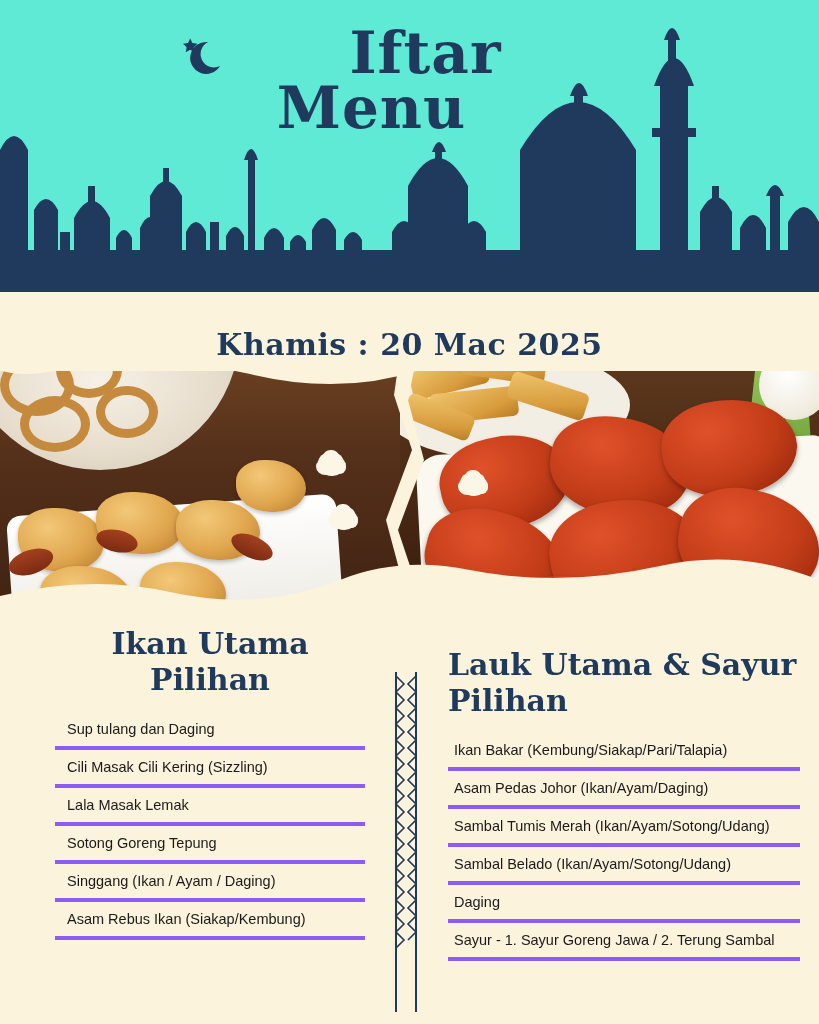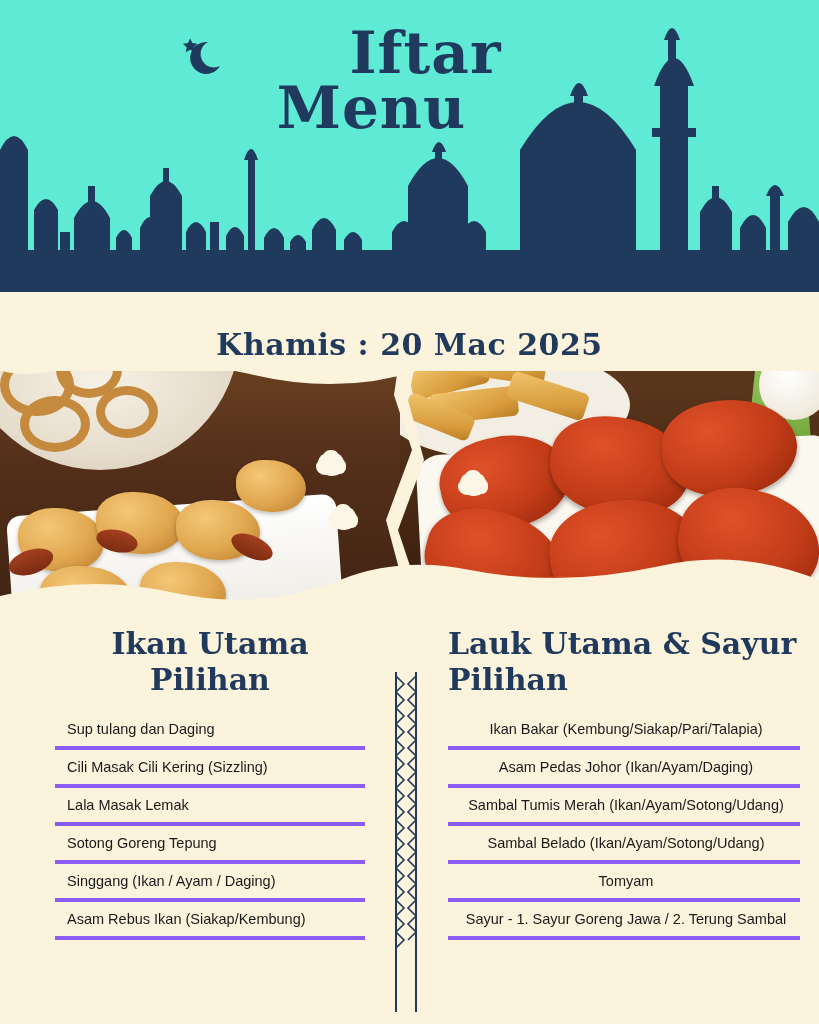--- a/index.html
+++ b/index.html
@@ -218,32 +218,32 @@
 
   .col-head {
     font-family: "DejaVu Serif", serif;
     font-weight: bold;
     color: #1F3A5C;
     font-size: 30px;
     line-height: 36px;
     text-align: center;
     margin-bottom: 14px;
   }
-  .col-right .col-head { text-align: left; }
+  .col-right .col-head { text-align: left; margin-top: 21px; }
 
   ul.items { list-style: none; }
   ul.items li {
     font-family: "Liberation Sans", sans-serif;
     font-size: 14.5px;
     color: #1A1A1A;
     padding: 9px 2px 9px 12px;
     border-bottom: 4px solid #8b5cf6;
     white-space: nowrap;
   }
-  .col-right ul.items li { padding-left: 6px; text-align: center; }
+  .col-right ul.items li { padding-left: 6px; }
 
   
   .divider {
     position: absolute;
     left: 383px;
     top: 58px;
     width: 46px;
     height: 340px;
     z-index: 7;
   }
@@ -400,19 +400,19 @@
       <path d="M33 4 l-8 8 8 8 -8 8 8 8 -8 8 8 8 -8 8 8 8 -8 8 8 8 -8 8 8 8 -8 8 8 8 -8 8 8 8 -8 8 8 8 -8 8 8 8 -8 8 8 8 -8 8 8 8 -8 8 8 8 -8 8 8 8 -8 8 8 8 -8 8 8 8 -8 8" stroke="#1F3A5C" stroke-width="1.6" fill="none"></path>
     </svg>
 
     <div class="col col-right">
       <div class="col-head">Lauk Utama &amp; Sayur Pilihan</div>
       <ul class="items">
         <li>Ikan Bakar (Kembung/Siakap/Pari/Talapia)</li>
         <li>Asam Pedas Johor (Ikan/Ayam/Daging)</li>
         <li>Sambal Tumis Merah (Ikan/Ayam/Sotong/Udang)</li>
         <li>Sambal Belado (Ikan/Ayam/Sotong/Udang)</li>
-        <li>Tomyam</li>
+        <li>Daging</li>
         <li>Sayur -  1. Sayur Goreng Jawa / 2. Terung Sambal</li>
       </ul>
     </div>
 
   </div>
 </div>
 
 </body></html>

